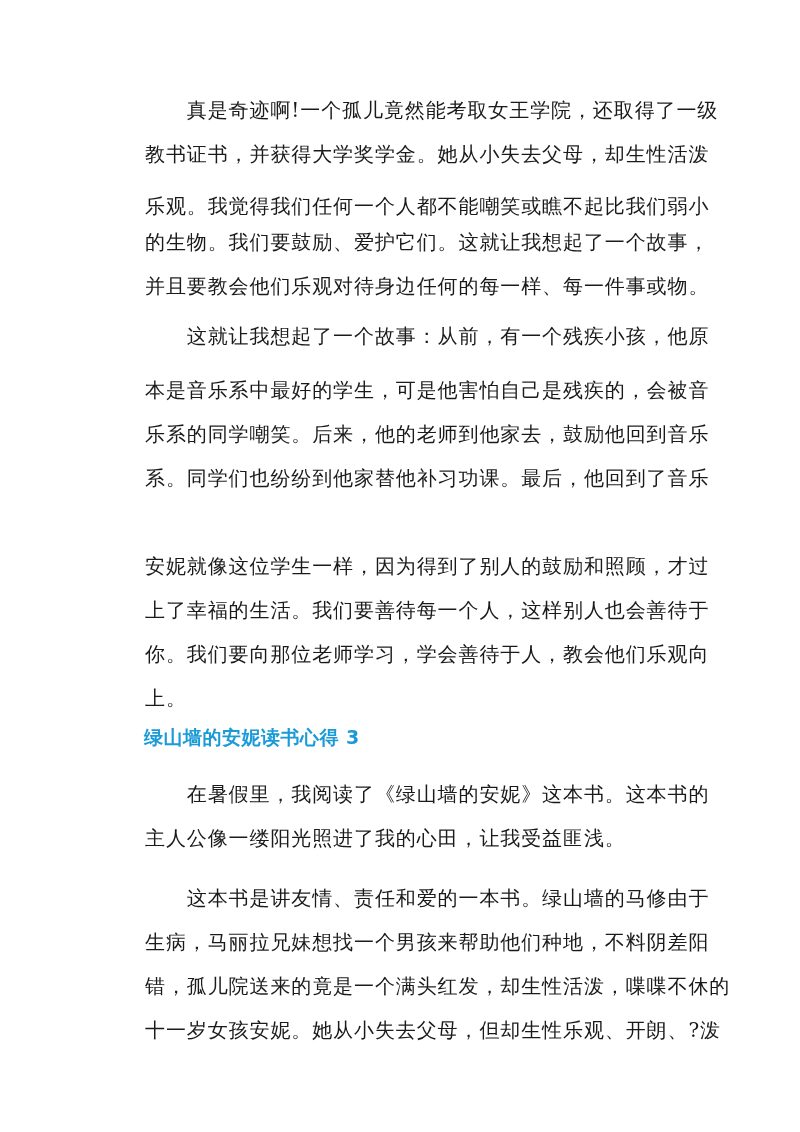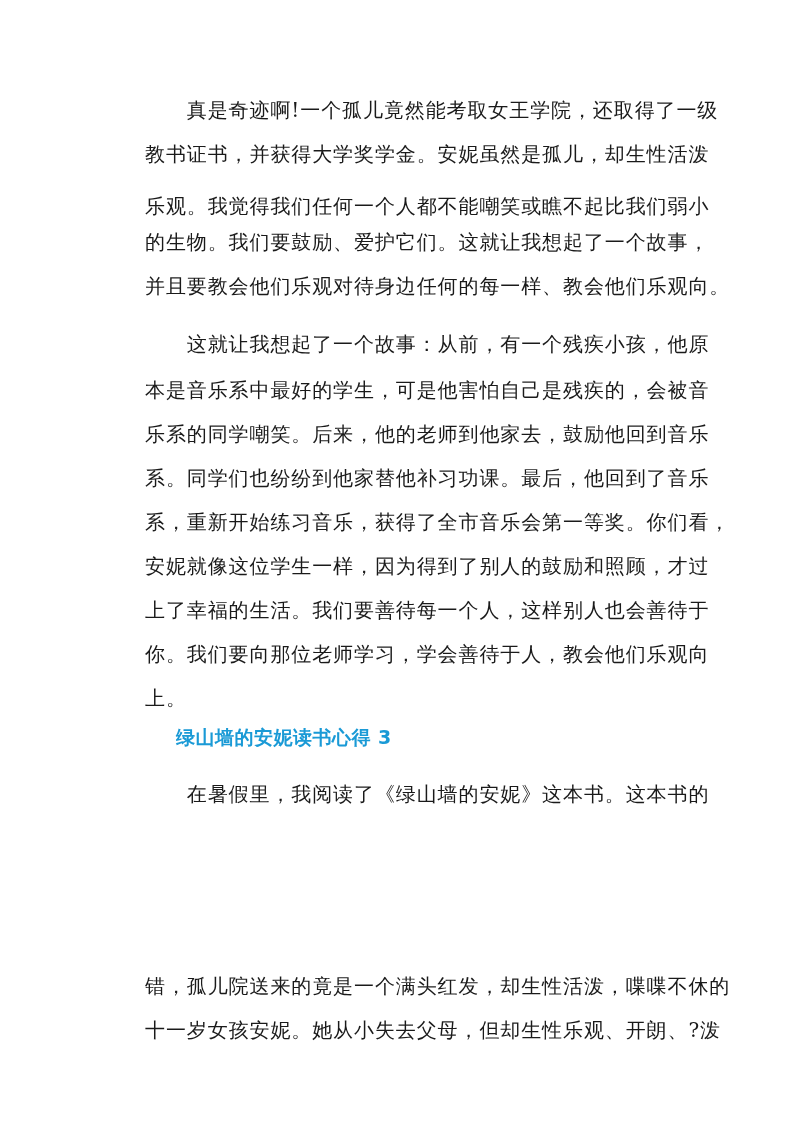--- a/index.html
+++ b/index.html
@@ -28,51 +28,53 @@
       width: 570px;
       font-size: 20px;
       line-height: 24px;
       white-space: nowrap;
       letter-spacing: 0.9px;
       text-align: justify;
       margin-left: 28px;
     }
     .heading {
       position: absolute;
-      left: 176px;
+      left: 144px;
       font-family: "DejaVu Sans", "Liberation Sans", sans-serif;
       font-size: 19px;
       font-weight: bold;
       color: #1a9ad6;
       line-height: 24px;
       white-space: nowrap;
       letter-spacing: 0.5px;
     }
   </style>
 </head>
 <body>
 
 <div class="page">
 
   <div class="line" style="top:98px">　　真是奇迹啊!一个孤儿竟然能考取女王学院，还取得了一级</div>
-  <div class="line" style="top:142px">教书证书，并获得大学奖学金。安妮虽然是孤儿，却生性活泼</div>
+  <div class="line" style="top:142px">教书证书，并获得大学奖学金。她从小失去父母，却生性活泼</div>
   <div class="line" style="top:194px">乐观。我觉得我们任何一个人都不能嘲笑或瞧不起比我们弱小</div>
   <div class="line" style="top:230px">的生物。我们要鼓励、爱护它们。这就让我想起了一个故事，</div>
-  <div class="line" style="top:274px">并且要教会他们乐观对待身边任何的每一样、教会他们乐观向。</div>
+  <div class="line" style="top:274px">并且要教会他们乐观对待身边任何的每一样、每一件事或物。</div>
 
-  <div class="line" style="top:332px">　　这就让我想起了一个故事：从前，有一个残疾小孩，他原</div>
+  <div class="line" style="top:324px">　　这就让我想起了一个故事：从前，有一个残疾小孩，他原</div>
   <div class="line" style="top:378px">本是音乐系中最好的学生，可是他害怕自己是残疾的，会被音</div>
   <div class="line" style="top:422px">乐系的同学嘲笑。后来，他的老师到他家去，鼓励他回到音乐</div>
   <div class="line" style="top:466px">系。同学们也纷纷到他家替他补习功课。最后，他回到了音乐</div>
-  <div class="line" style="top:510px">系，重新开始练习音乐，获得了全市音乐会第一等奖。你们看，</div>
   <div class="line" style="top:554px">安妮就像这位学生一样，因为得到了别人的鼓励和照顾，才过</div>
   <div class="line" style="top:598px">上了幸福的生活。我们要善待每一个人，这样别人也会善待于</div>
   <div class="line" style="top:642px">你。我们要向那位老师学习，学会善待于人，教会他们乐观向</div>
   <div class="line" style="top:686px">上。</div>
 
   <div class="heading" style="top:725px">绿山墙的安妮读书心得 3</div>
 
   <div class="line" style="top:782px">　　在暑假里，我阅读了《绿山墙的安妮》这本书。这本书的</div>
+  <div class="line" style="top:826px">主人公像一缕阳光照进了我的心田，让我受益匪浅。</div>
 
+  <div class="line" style="top:886px">　　这本书是讲友情、责任和爱的一本书。绿山墙的马修由于</div>
+  <div class="line" style="top:930px">生病，马丽拉兄妹想找一个男孩来帮助他们种地，不料阴差阳</div>
   <div class="line" style="top:974px">错，孤儿院送来的竟是一个满头红发，却生性活泼，喋喋不休的</div>
   <div class="line" style="top:1018px">十一岁女孩安妮。她从小失去父母，但却生性乐观、开朗、?泼</div>
 
 </div>
 
 </body></html>

